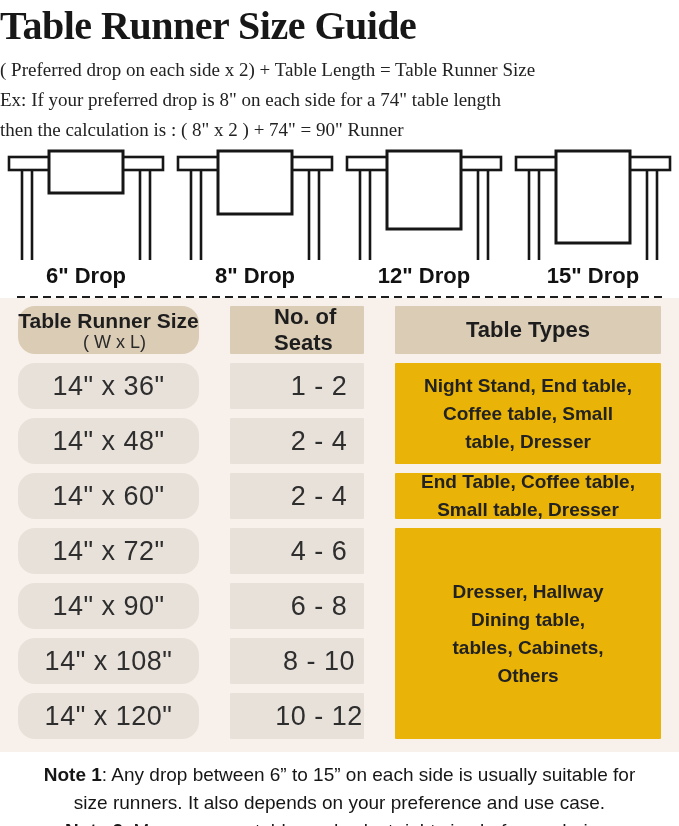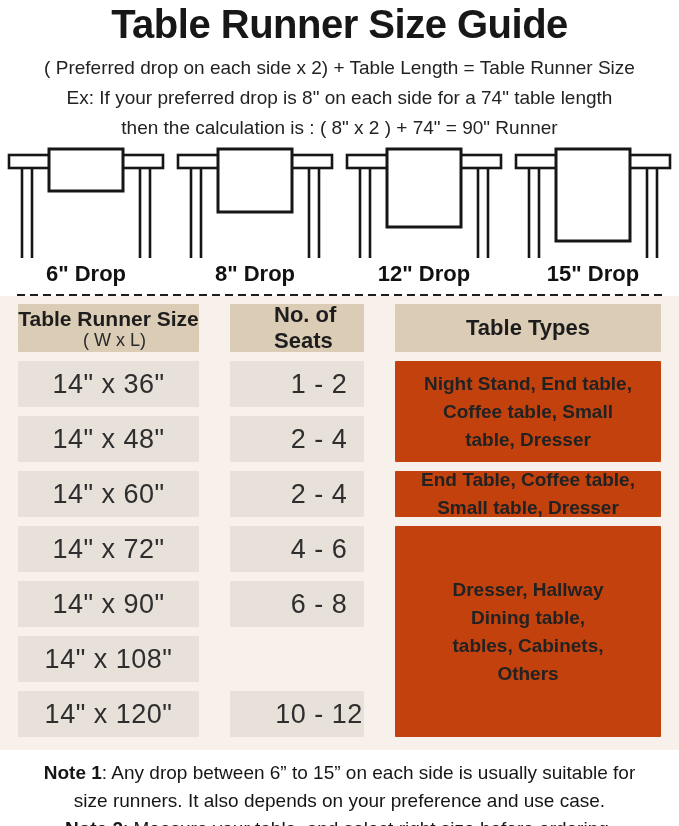--- a/index.html
+++ b/index.html
@@ -4,21 +4,21 @@
 <style>
   html,body{margin:0;padding:0;background:#ffffff;}
   body{
     width:679px;height:826px;overflow:hidden;
     font-family:"Liberation Sans","DejaVu Sans",sans-serif;
     color:#1c1c1c;-webkit-font-smoothing:antialiased;
   }
   .page{width:679px;height:826px;background:#ffffff;}
 
   
-  .hdr{text-align:center;}
+  .hdr{font-family:Liberation Serif, serif;}
   .title{
     font-size:40px;font-weight:800;letter-spacing:-0.5px;
     margin:2px 0 6px 0;color:#171717;
   }
   .subline{font-size:19px;line-height:30px;margin:0;color:#222;}
 
   
   .illus-row{
     display:flex;justify-content:space-between;
     padding:3px 6px 0 6px;height:112px;
@@ -53,26 +53,26 @@
     align-items:center;justify-content:center;border-radius:1px;
   }
   .hcell .h1line{font-weight:700;font-size:21px;line-height:23px;color:#1d1d1d;}
   .hcell .h2line{font-weight:400;font-size:18px;line-height:20px;color:#2a2a2a;margin-left:12px;}
   .hcell .hone{font-weight:700;font-size:22px;color:#1d1d1d;}
   .cell{
     background:#e8e1da;display:flex;align-items:center;justify-content:center;
     font-size:27px;color:#2e2e2e;border-radius:1px;letter-spacing:0.5px;
   }
   .types{
-    background:#c2410c;display:flex;flex-direction:column;
+    background:#eab308;display:flex;flex-direction:column;
     align-items:center;justify-content:center;border-radius:1px;
     font-weight:700;font-size:19px;line-height:28px;color:#222;
     text-align:center;padding:0 16px;box-sizing:border-box;
   }
-  .c1{grid-column:1;} .c2{grid-column:2;padding-left:44px;} .c3{grid-column:3;}
+  .c1{grid-column:1;border-radius:17px;} .c2{grid-column:2;padding-left:44px;} .c3{grid-column:3;}
   .rh{grid-row:1;}
   .r2{grid-row:2;} .r3{grid-row:3;} .r4{grid-row:4;} .r5{grid-row:5;}
   .r6{grid-row:6;} .r7{grid-row:7;} .r8{grid-row:8;}
   .g1{grid-row:2 / span 2;}
   .g2{grid-row:4;}
   .g3{grid-row:5 / span 4;}
   .tline{display:block;}
 
   
   .notes{margin-top:9px;text-align:center;font-size:19px;line-height:28px;color:#161616;}
@@ -163,20 +163,21 @@
       <div class="cell c1 r5">14" x 72"</div>
       <div class="cell c1 r6">14" x 90"</div>
       <div class="cell c1 r7">14" x 108"</div>
       <div class="cell c1 r8">14" x 120"</div>
 
       <div class="cell c2 r2">1 - 2</div>
       <div class="cell c2 r3">2 - 4</div>
       <div class="cell c2 r4">2 - 4</div>
       <div class="cell c2 r5">4 - 6</div>
       <div class="cell c2 r6">6 - 8</div>
+      <div class="cell c2 r7">8 - 10</div>
       <div class="cell c2 r8">10 - 12</div>
 
       <div class="types c3 g1">
         <span class="tline">Night Stand, End table,</span>
         <span class="tline">Coffee table, Small</span>
         <span class="tline">table, Dresser</span>
       </div>
       <div class="types c3 g2">
         <span class="tline">End Table, Coffee table,</span>
         <span class="tline">Small table, Dresser</span>

